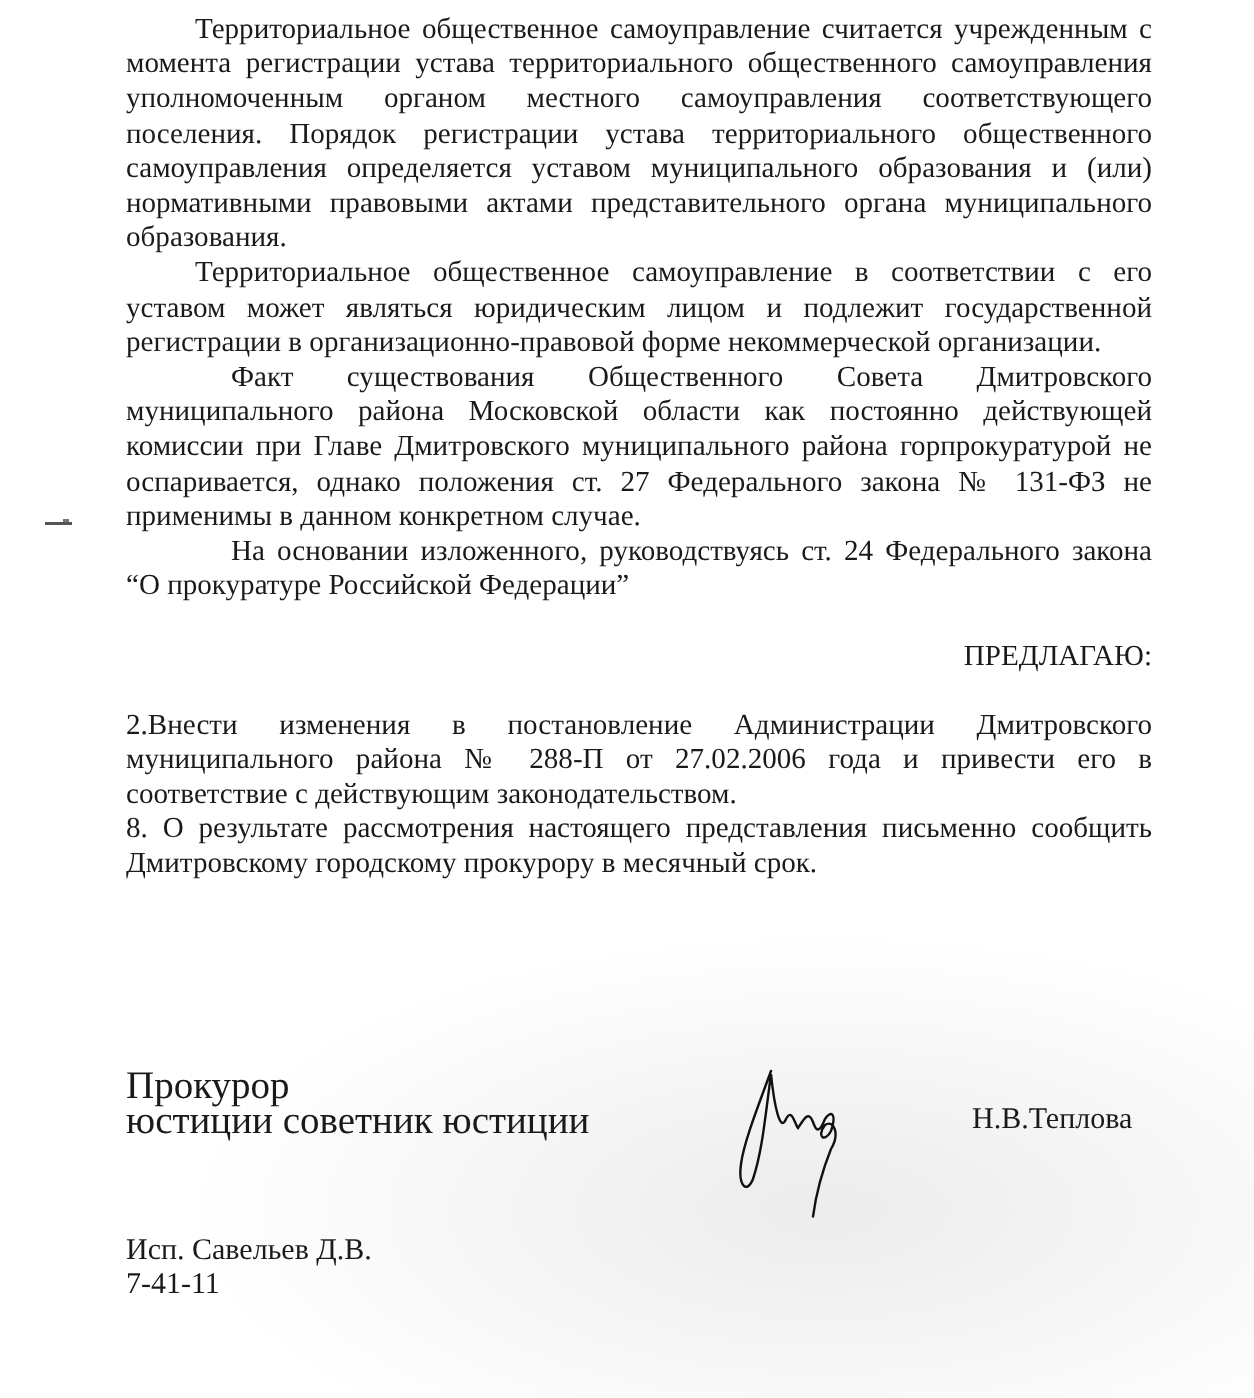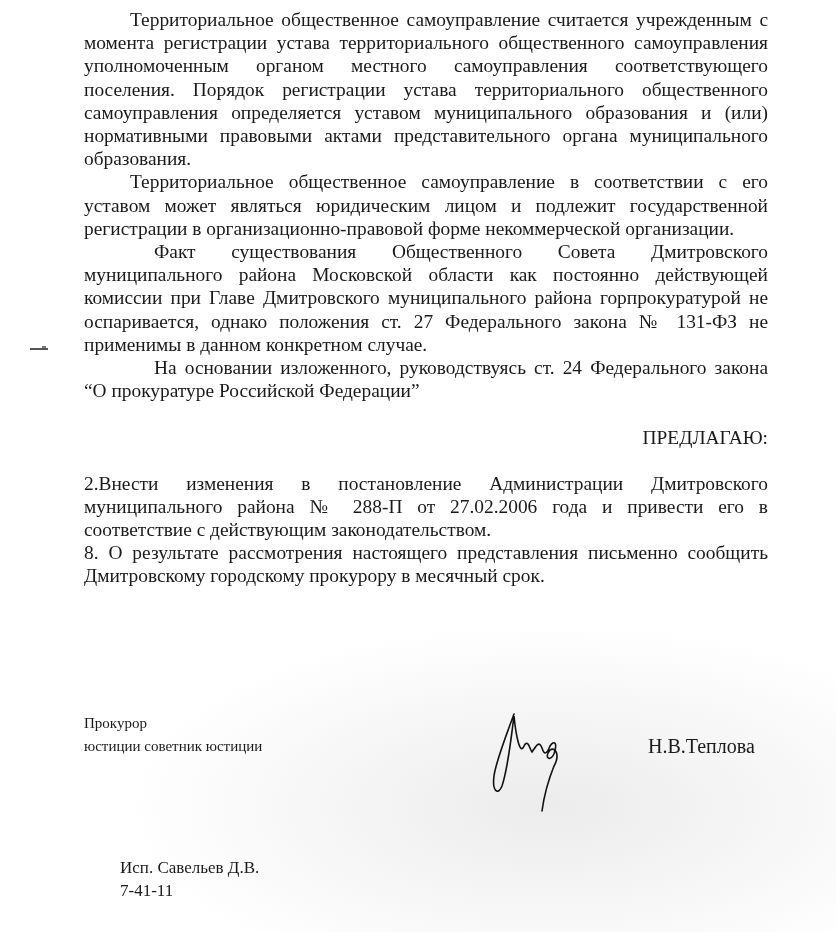--- a/index.html
+++ b/index.html
@@ -15,24 +15,24 @@
     pointer-events: none;
   }
   .page {
     position: absolute; left: 84px; top: 8px; width: 684px;
     font-size: 19.4px; line-height: 23.2px;
   }
   .p { margin: 0; text-align: justify; text-align-last: auto; }
   .indent { text-indent: 46px; }
   .indent-lg { text-indent: 70px; }
   .center { text-align: right; margin: 24px 0 22px 0; }
-  .sig-block { position: absolute; left: 84px; top: 712px; font-size: 15px; line-height: 23.2px; }
+  .sig-block { position: absolute; left: 84px; top: 712px; font-size: 26px; line-height: 23.2px; }
   .sig-name { position: absolute; left: 648px; top: 735px; font-size: 20px; }
   .signature { position: absolute; left: 484px; top: 706px; }
-  .exec { position: absolute; left: 84px; top: 856px; font-size: 17px; line-height: 23.2px; margin-left: 36px; }
+  .exec { position: absolute; left: 84px; top: 822px; font-size: 20px; line-height: 23.2px; }
   .mark { position: absolute; left: 30px; top: 348px; width: 18px; height: 2px; background: #555; }
   .mark2 { position: absolute; left: 42px; top: 346px; width: 4px; height: 2px; background: #777; }
 </style>
 </head>
 <body>
 
 <div class="bleed"></div>
 <div class="mark"></div>
 <div class="mark2"></div>
 

